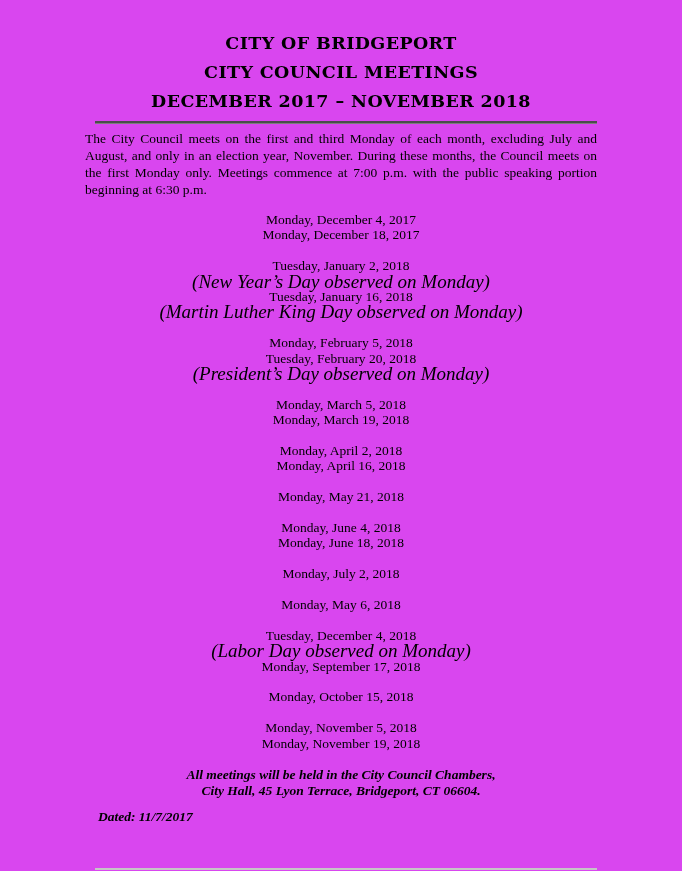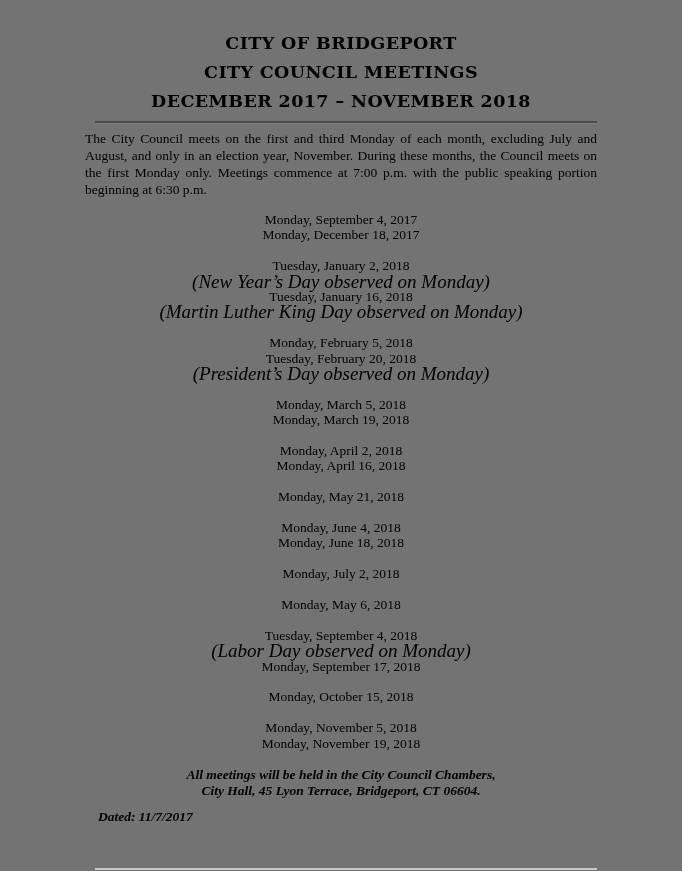--- a/index.html
+++ b/index.html
@@ -1,21 +1,21 @@
 <!DOCTYPE html>
 <html><head>
 <meta charset="utf-8">
 <style>
   html, body { margin: 0; padding: 0; background: #ffffff; }
   .page {
     position: relative;
     width: 682px;
     height: 871px;
     margin: 0 auto;
-    background: #737373;
+    background: #d946ef;
     color: #000000;
     font-family: "Liberation Serif", serif;
     box-sizing: border-box;
     padding: 34px 85px 0 85px;
     overflow: hidden;
   }
   .doc-header { text-align: center; }
   .title-line {
     font-family: "DejaVu Serif", serif;
     font-weight: bold;
@@ -81,21 +81,21 @@
     <div class="title-line">CITY COUNCIL MEETINGS</div>
     <div class="title-line">DECEMBER 2017 – NOVEMBER 2018</div>
   </div>
 
   <div class="divider"></div>
 
   <p class="intro">The City Council meets on the first and third Monday of each month, excluding July and August, and only in an election year, November. During these months, the Council meets on the first Monday only. Meetings commence at 7:00 p.m. with the public speaking portion beginning at 6:30 p.m.</p>
 
   <div class="schedule" id="schedule">
       <div class="group">
-        <div class="date-line">Monday, September 4, 2017</div>
+        <div class="date-line">Monday, December 4, 2017</div>
         <div class="date-line">Monday, December 18, 2017</div>
       </div>
       <div class="group">
         <div class="date-line"><span class="bold-day">Tuesday</span><span>, January 2, 2018</span></div>
         <div class="note-line">(New Year’s Day observed on Monday)</div>
         <div class="date-line"><span class="bold-day">Tuesday</span><span>, January 16, 2018</span></div>
         <div class="note-line">(Martin Luther King Day observed on Monday)</div>
       </div>
       <div class="group">
         <div class="date-line">Monday, February 5, 2018</div>
@@ -117,21 +117,21 @@
         <div class="date-line">Monday, June 4, 2018</div>
         <div class="date-line">Monday, June 18, 2018</div>
       </div>
       <div class="group">
         <div class="date-line">Monday, July 2, 2018</div>
       </div>
       <div class="group">
         <div class="date-line">Monday, May 6, 2018</div>
       </div>
       <div class="group">
-        <div class="date-line"><span class="bold-day">Tuesday</span><span>, September 4, 2018</span></div>
+        <div class="date-line"><span class="bold-day">Tuesday</span><span>, December 4, 2018</span></div>
         <div class="note-line">(Labor Day observed on Monday)</div>
         <div class="date-line">Monday, September 17, 2018</div>
       </div>
       <div class="group">
         <div class="date-line">Monday, October 15, 2018</div>
       </div>
       <div class="group">
         <div class="date-line">Monday, November 5, 2018</div>
         <div class="date-line">Monday, November 19, 2018</div>
       </div>

